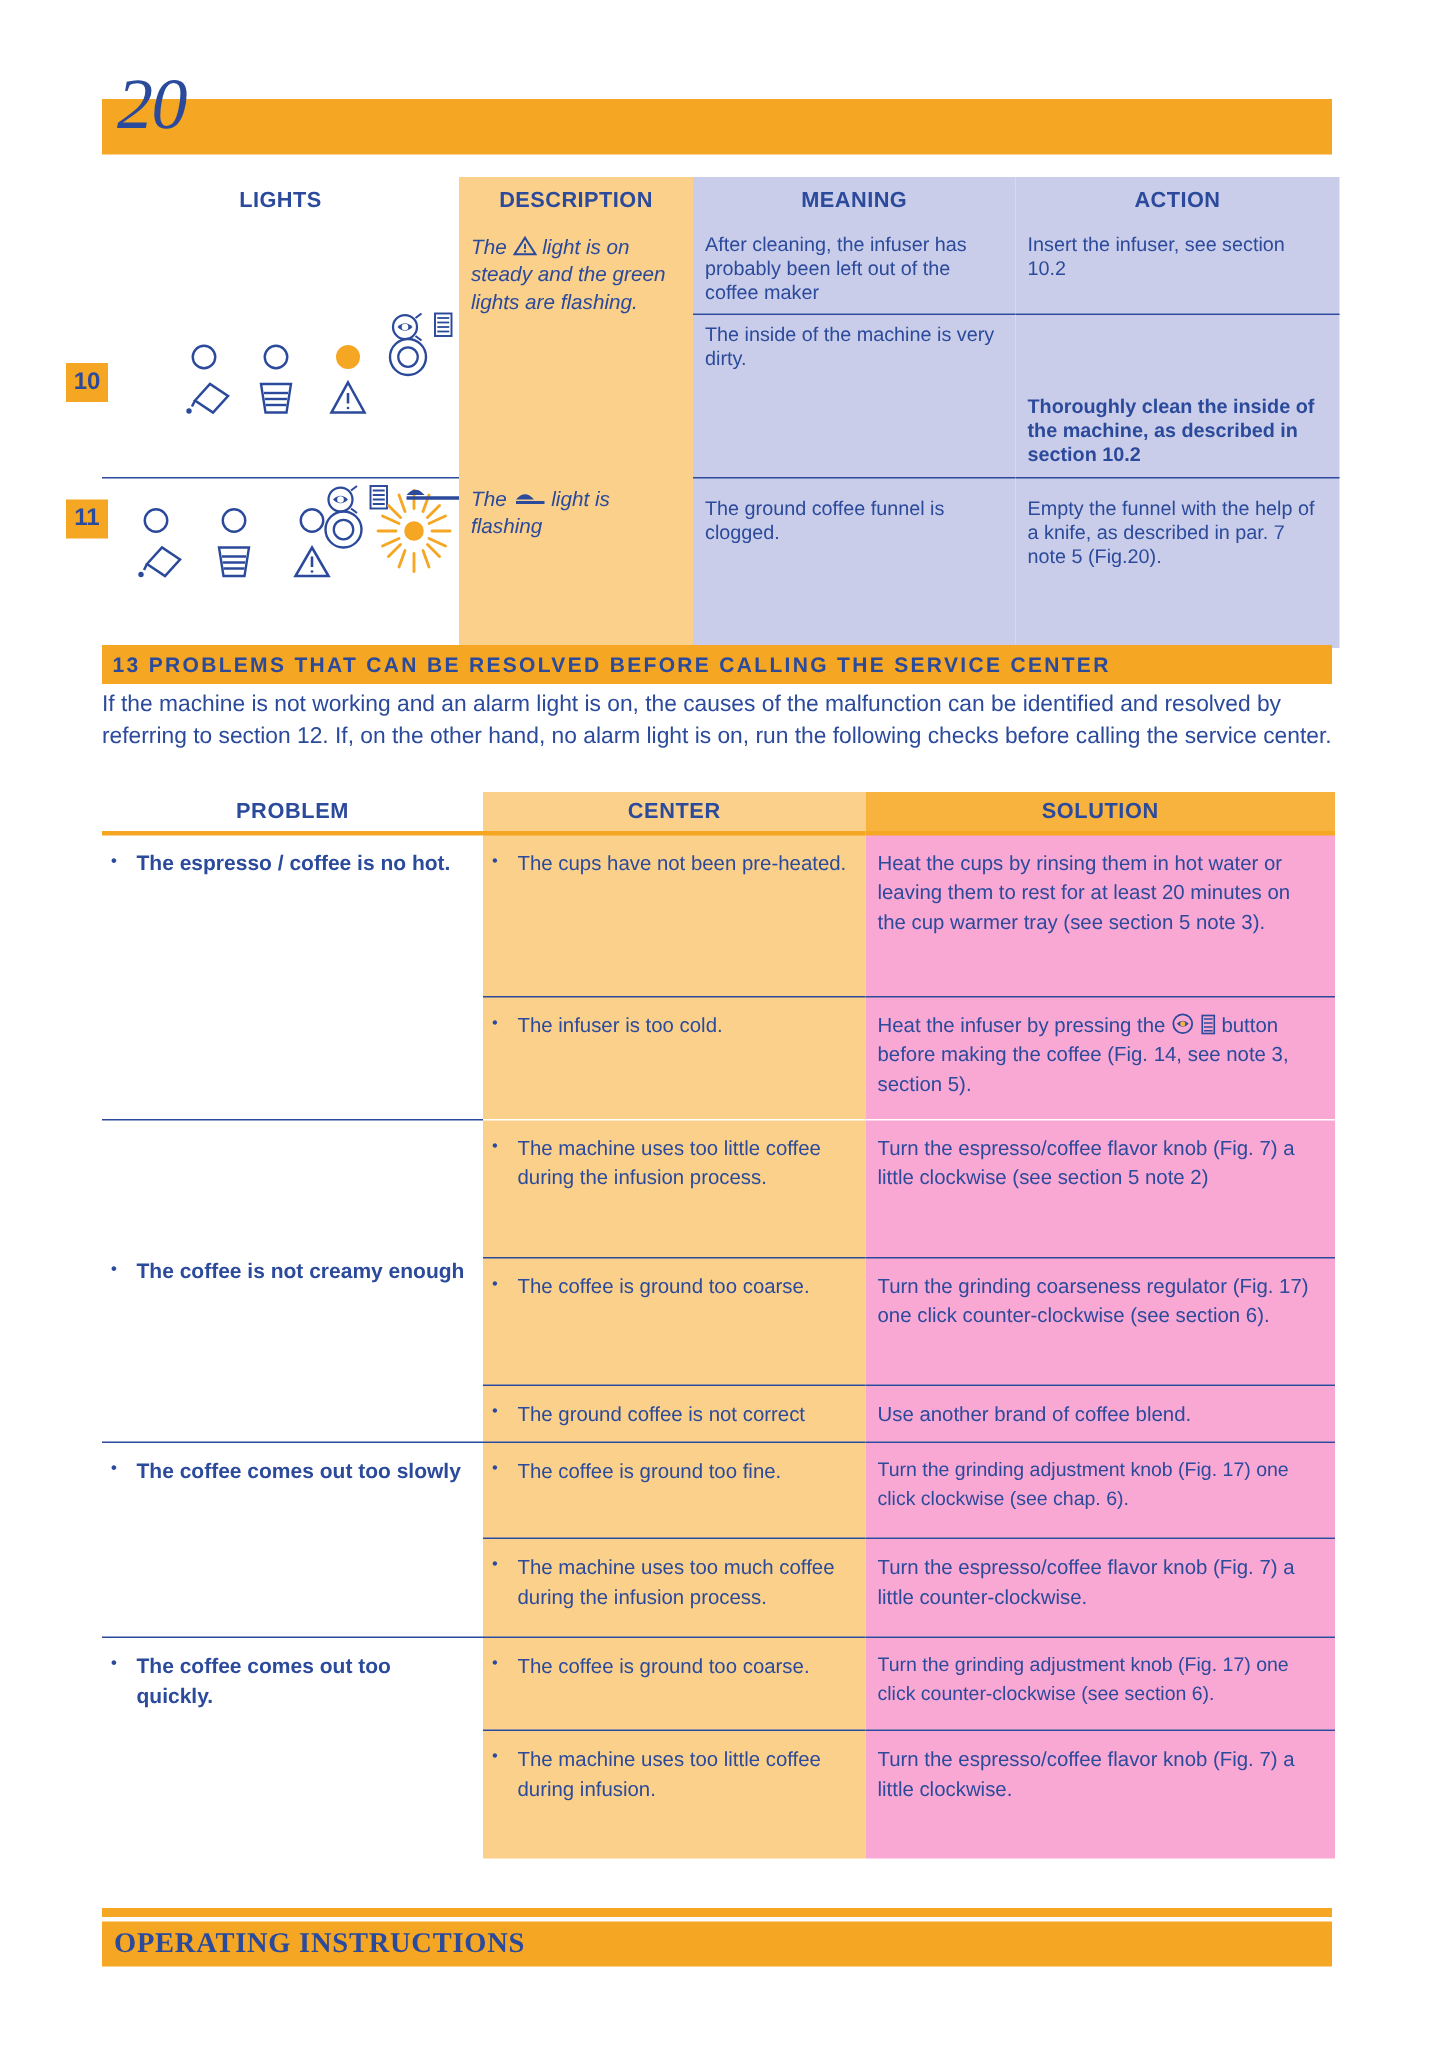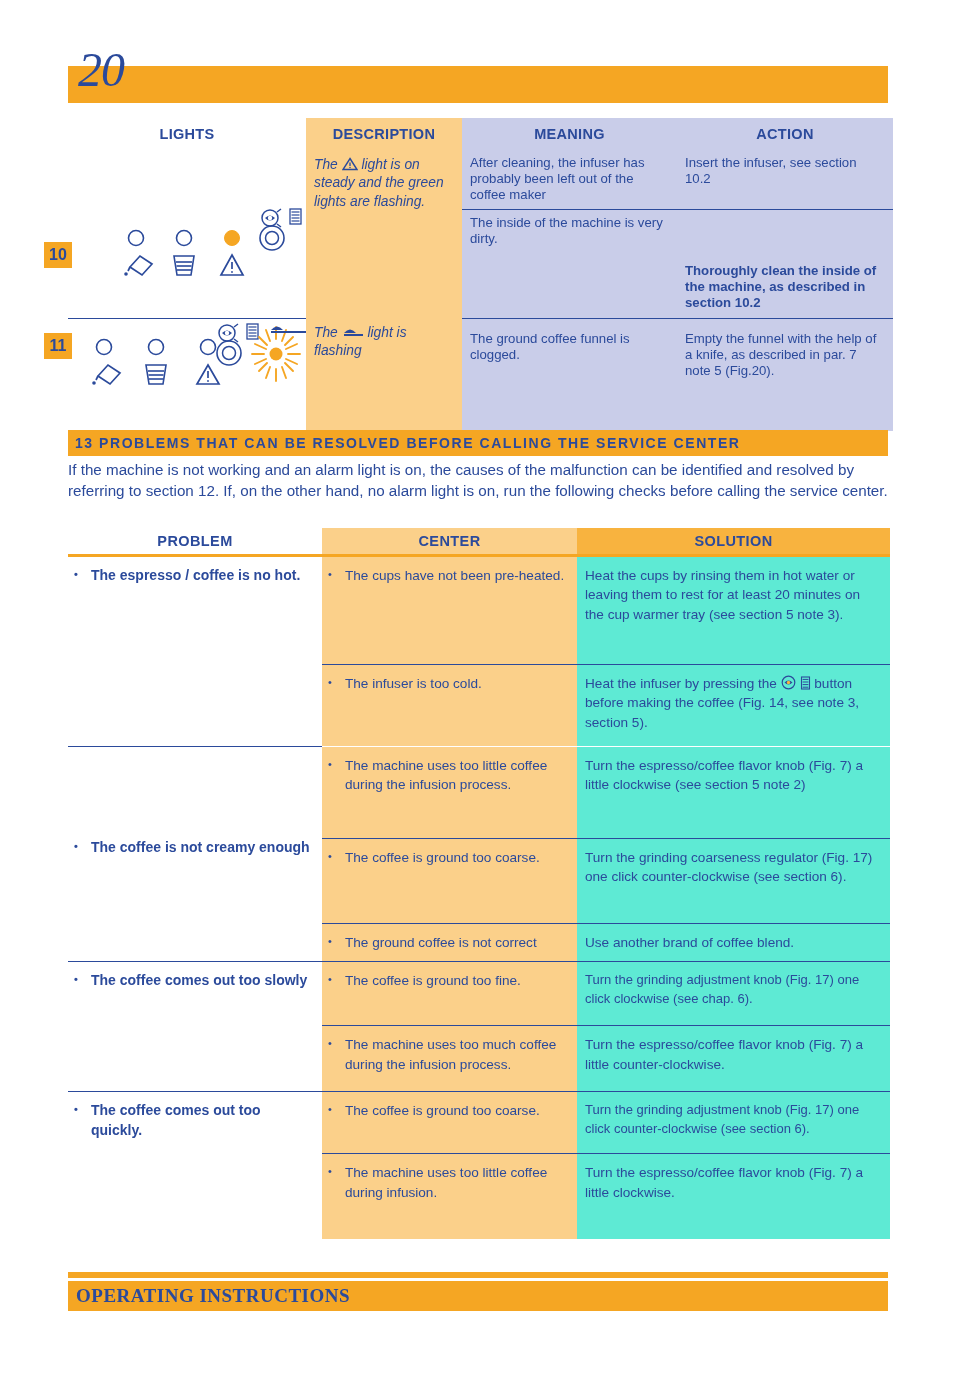--- a/index.html
+++ b/index.html
@@ -101,21 +101,21 @@
 
   
   .prob-table {
     position: absolute;
     left: 68px; top: 528px;
     width: 822px;
   }
   .pt-row { display: flex; align-items: stretch; }
   .pc-problem { width: 254px; flex: 0 0 254px; background: #ffffff; position: relative; }
   .pc-cause   { width: 255px; flex: 0 0 255px; background: #fbd08a; position: relative; }
-  .pc-sol     { width: 313px; flex: 0 0 313px; background: #5eead4; position: relative; }
+  .pc-sol     { width: 313px; flex: 0 0 313px; background: #f9a8d4; position: relative; }
 
   .pt-head .pc-problem,
   .pt-head .pc-cause,
   .pt-head .pc-sol {
     height: 26px;
     display: flex; align-items: center; justify-content: center;
     font-weight: bold; font-size: 14.5px; letter-spacing: .4px;
   }
   .pt-head .pc-problem { background: #ffffff; }
   .pt-head .pc-cause { background: #fbd08a; }

